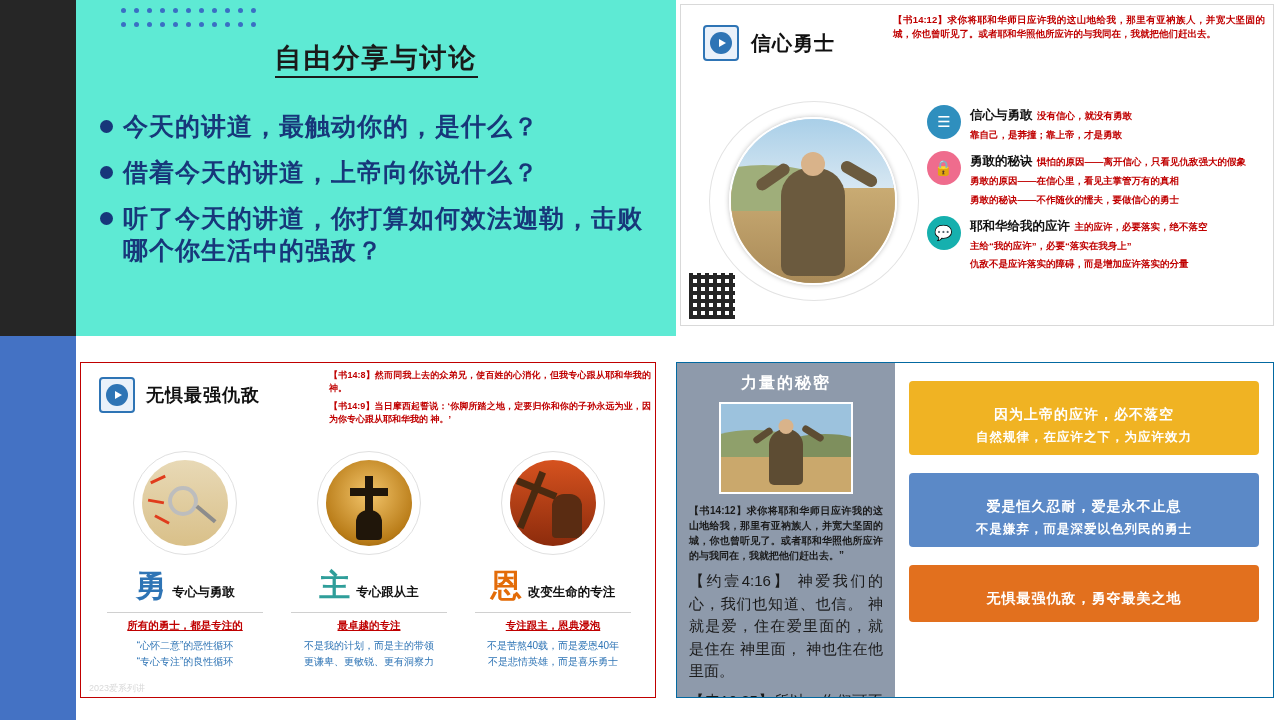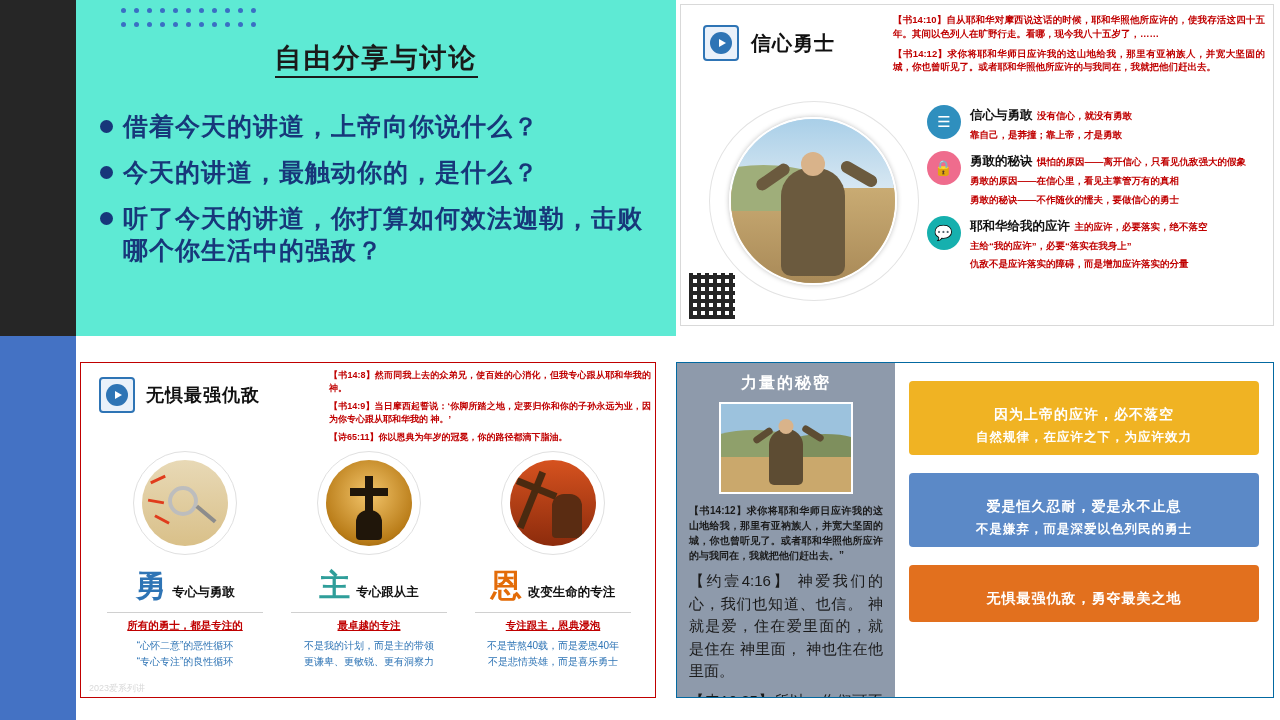--- a/index.html
+++ b/index.html
@@ -238,43 +238,42 @@
         <i style="left: 104px; top: 14px;"></i>
         <i style="left: 117px; top: 14px;"></i>
         <i style="left: 130px; top: 14px;"></i>
       </div>
     <div class="disc-title">
       <span>自由分享与讨论</span>
     </div>
     <div class="disc-list">
       <div class="disc-item">
         <span class="disc-bullet"></span>
-        <span class="disc-text">借着今天的讲道，上帝向你说什么？</span>
+        <span class="disc-text">今天的讲道，最触动你的，是什么？</span>
       </div>
       <div class="disc-item">
         <span class="disc-bullet"></span>
-        <span class="disc-text">今天的讲道，最触动你的，是什么？</span>
+        <span class="disc-text">借着今天的讲道，上帝向你说什么？</span>
       </div>
       <div class="disc-item">
         <span class="disc-bullet"></span>
         <span class="disc-text">听了今天的讲道，你打算如何效法迦勒，击败哪个你生活中的强敌？</span>
       </div>
     </div>
   </div>
 
   <div class="slide-warrior">
     <div class="wr-head">
       <span class="play-box">
           <span class="play-circle"></span>
         </span>
       <span class="wr-title">信心勇士</span>
     </div>
 
     <div class="wr-verses">
-      <div class="wr-verse">【书14:10】自从耶和华对摩西说这话的时候，耶和华照他所应许的，使我存活这四十五年。其间以色列人在旷野行走。看哪，现今我八十五岁了，……</div>
       <div class="wr-verse">【书14:12】求你将耶和华师日应许我的这山地给我，那里有亚衲族人，并宽大坚固的城，你也曾听见了。或者耶和华照他所应许的与我同在，我就把他们赶出去。</div>
     </div>
 
     <div class="wr-ring"></div>
     <div class="wr-photo">
       <span class="sky"></span>
         <span class="ground"></span>
         <span class="hill"></span>
       <span class="armL"></span>
         <span class="armR"></span>
@@ -316,21 +315,20 @@
   <div class="slide-follow">
     <div class="fl-head">
       <span class="play-box">
           <span class="play-circle"></span>
         </span>
       <span class="fl-title">无惧最强仇敌</span>
     </div>
     <div class="fl-verses">
       <div class="fl-verse">【书14:8】然而同我上去的众弟兄，使百姓的心消化，但我专心跟从耶和华我的  神。</div>
       <div class="fl-verse">【书14:9】当日摩西起誓说：‘你脚所踏之地，定要归你和你的子孙永远为业，因为你专心跟从耶和华我的  神。’</div>
-      <div class="fl-verse">【诗65:11】你以恩典为年岁的冠冕，你的路径都滴下脂油。</div>
     </div>
 
     <div class="fl-cols">
 
       <div class="fl-col">
         <div class="fl-ring">
           <div class="fl-img img-a">
             <span class="glass"></span>
               <span class="handle"></span>
             <span class="ray" style="left:8px;top:18px;transform:rotate(-25deg)"></span>

